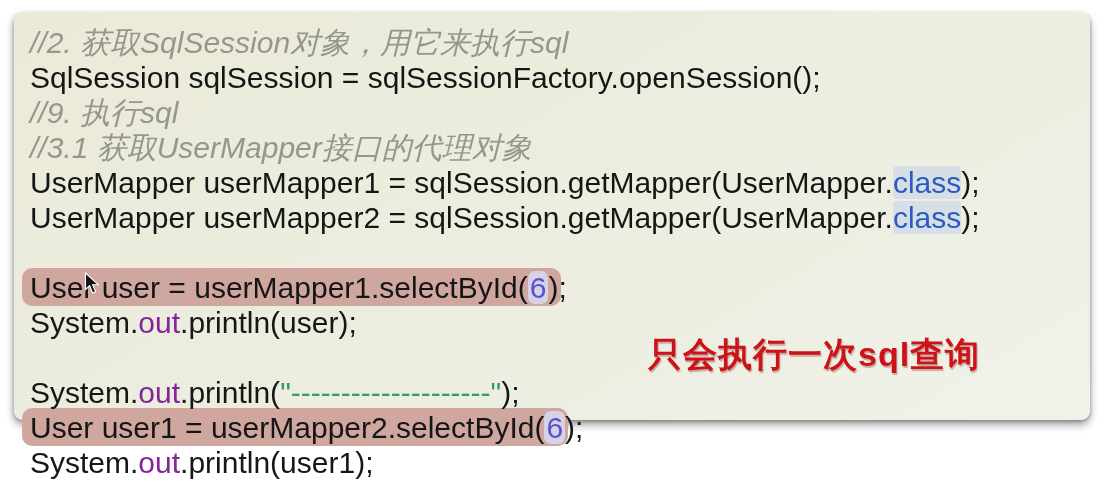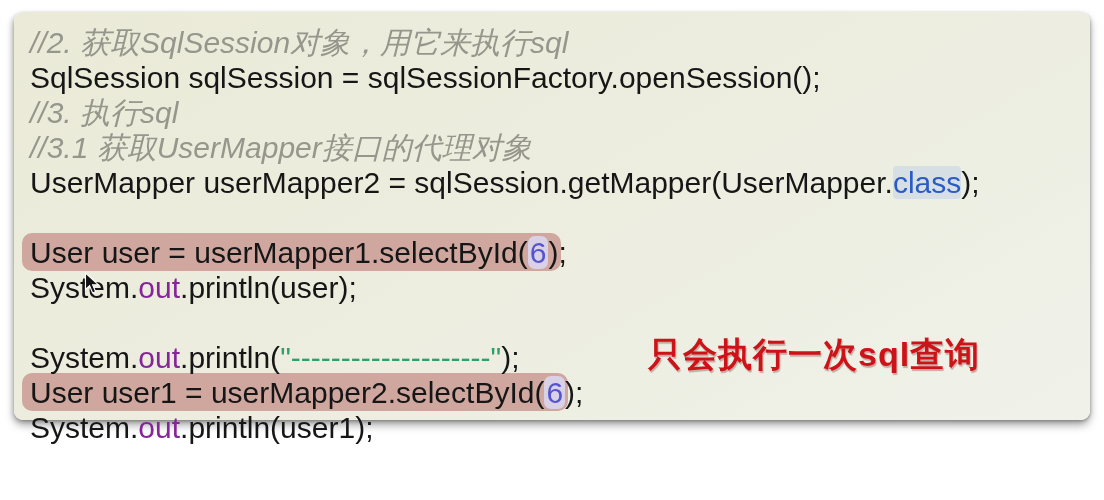--- a/index.html
+++ b/index.html
@@ -43,24 +43,25 @@
 </head>
 <body>
 
 <div class="stage">
   <div class="panel">
 
     <div class="line"><span class="seg comment">//2. 获取SqlSession对象，用它来执行sql</span></div>
 
     <div class="line"><span class="seg plain">SqlSession sqlSession = sqlSessionFactory.openSession();</span></div>
 
-    <div class="line"><span class="seg comment">//3. 执行sql</span></div>
+    <div class="line"><span class="seg comment">//9. 执行sql</span></div>
 
     <div class="line"><span class="seg comment">//3.1 获取UserMapper接口的代理对象</span></div>
 
+    <div class="line"><span class="seg plain">UserMapper userMapper1 = sqlSession.getMapper(UserMapper.</span><span class="seg keyword">class</span><span class="seg plain">);</span></div>
 
     <div class="line"><span class="seg plain">UserMapper userMapper2 = sqlSession.getMapper(UserMapper.</span><span class="seg keyword">class</span><span class="seg plain">);</span></div>
 
     <div class="line"></div>
 
     <div class="line hl hl-a"><span class="seg plain">User user = userMapper1.selectById(</span><span class="seg number">6</span><span class="seg plain">);</span></div>
 
     <div class="line"><span class="seg plain">System.</span><span class="seg field">out</span><span class="seg plain">.println(user);</span></div>
 
     <div class="line"></div>

